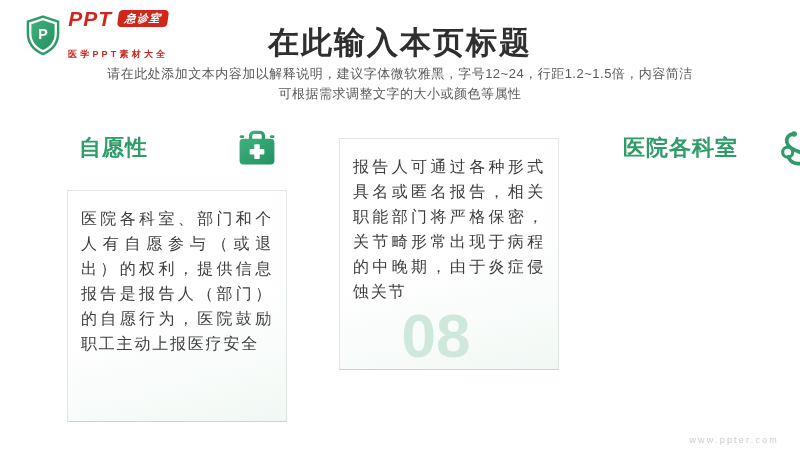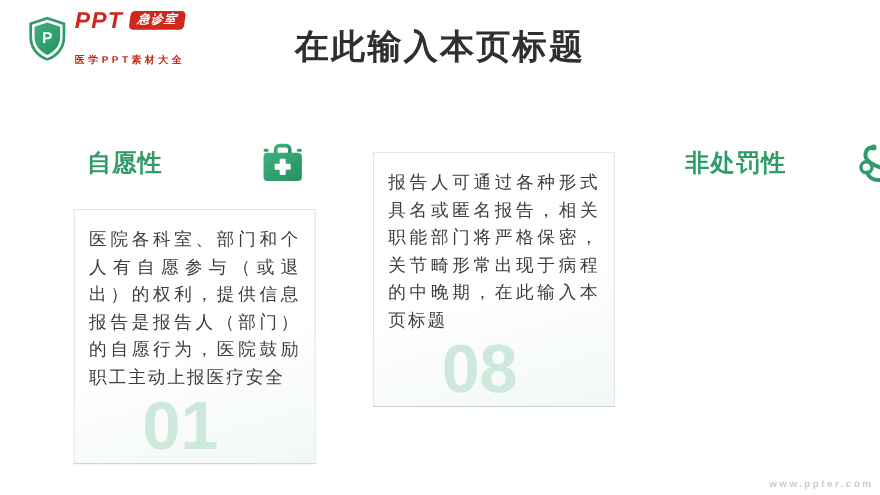--- a/index.html
+++ b/index.html
@@ -4,21 +4,21 @@
 <style>
   html,body{margin:0;padding:0;background:#888;}
   .slide{
     position:relative;width:800px;height:450px;background:#ffffff;overflow:hidden;
     font-family:"Liberation Sans","DejaVu Sans",sans-serif;
   }
   
   .logo{position:absolute;left:26px;top:8px;display:flex;align-items:center;gap:8px;}
   .logo-shield{width:34px;height:40px;flex:0 0 auto;}
   .logo-texts{display:flex;flex-direction:column;}
-  .logo-row{display:flex;align-items:center;gap:6px;}
+  .logo-row{display:flex;align-items:center;gap:6px;justify-content:center;}
   .logo-ppt{font-size:21px;font-weight:900;font-style:italic;color:#D0271C;letter-spacing:1px;line-height:1;}
   .logo-badge{background:#D0271C;color:#fff;font-size:11px;font-weight:800;font-style:italic;
     padding:2px 7px;border-radius:4px;transform:skewX(-8deg);letter-spacing:1px;line-height:1.2;}
   .logo-sub{font-size:9px;color:#C5281E;font-weight:700;letter-spacing:3.2px;margin-top:19px;}
   
   .title{position:absolute;top:22px;left:0;right:0;text-align:center;
     font-size:31px;font-weight:800;color:#2F2F2F;letter-spacing:2px;}
   .subtitle{position:absolute;top:64px;left:55px;right:55px;text-align:center;
     font-size:13px;color:#595959;line-height:1.55;letter-spacing:.5px;}
   
@@ -29,22 +29,22 @@
   .col-heading{font-size:22px;font-weight:800;letter-spacing:1px;color:#2E9B68;}
   .col-icon{width:44px;height:44px;}
   .card{position:relative;height:232px;margin-top:16px;box-sizing:border-box;
     border:1px solid #E1E7E3;border-bottom-color:#CBD3CE;
     background:linear-gradient(165deg,#ffffff 52%,#f1f8f4 100%);
     padding:15px 13px 0 13px;}
   .card-body{font-size:16px;color:#3D3D3D;line-height:25px;letter-spacing:1.8px;text-align:justify;}
   .card-number{position:absolute;bottom:2px;left:0;right:0;text-align:center;
     font-size:62px;font-weight:800;line-height:1;color:#CEE8DB;transform:translateX(-13px);}
   
-  .watermark{position:absolute;right:6px;bottom:5px;font-size:9px;letter-spacing:2.2px;
-    color:#C9CDCA;font-weight:700;}
+  .watermark{position:absolute;right:21px;bottom:5px;font-size:9px;letter-spacing:2.2px;
+    color:#C9CDCA;font-weight:400;}
 </style>
 </head>
 <body>
 
 <div class="slide">
 
   <svg width="0" height="0" style="position:absolute" aria-hidden="true">
     <defs>
       <linearGradient id="gg" x1="0" y1="0" x2="1" y2="1">
         <stop offset="0" stop-color="#3FB07E"></stop>
@@ -62,51 +62,54 @@
     <div class="logo-texts">
       <div class="logo-row">
         <span class="logo-ppt">PPT</span>
         <span class="logo-badge">急诊室</span>
       </div>
       <span class="logo-sub">医学PPT素材大全</span>
     </div>
   </div>
 
   <div class="title">在此输入本页标题</div>
+  <div class="subtitle">
+    <div>请在此处添加文本内容加以解释说明，建议字体微软雅黑，字号12~24，行距1.2~1.5倍，内容简洁</div>
+    <div>可根据需求调整文字的大小或颜色等属性</div>
+  </div>
 
   <div class="columns">
 
     <div class="col">
       <div class="col-header">
         <span class="col-heading">自愿性</span>
         <svg class="col-icon" viewBox="0 0 48 48">
           <rect x="5" y="10" width="5" height="3" rx="1.5" fill="url(#gg)"></rect>
           <rect x="38" y="10" width="5" height="3" rx="1.5" fill="url(#gg)"></rect>
           <path d="M17 15 V10.5 a3.5 3.5 0 0 1 3.5-3.5 h7 a3.5 3.5 0 0 1 3.5 3.5 V15" fill="none" stroke="url(#gg)" stroke-width="3.6"></path>
           <rect x="5" y="14" width="38" height="28" rx="4" fill="url(#gg)"></rect>
           <rect x="21" y="20" width="6" height="16" rx="1" fill="#ffffff"></rect>
           <rect x="16" y="25" width="16" height="6" rx="1" fill="#ffffff"></rect>
         </svg>
       </div>
       <div class="card">
         <div class="card-body">医院各科室、部门和个人有自愿参与（或退出）的权利，提供信息报告是报告人（部门）的自愿行为，医院鼓励职工主动上报医疗安全</div>
-        <div class="card-number">01</div>
       </div>
     </div>
 
     <div class="col">
       <div class="card">
-        <div class="card-body">报告人可通过各种形式具名或匿名报告，相关职能部门将严格保密，关节畸形常出现于病程的中晚期，在此输入本页标题</div>
+        <div class="card-body">报告人可通过各种形式具名或匿名报告，相关职能部门将严格保密，关节畸形常出现于病程的中晚期，由于炎症侵蚀关节</div>
         <div class="card-number">08</div>
       </div>
     </div>
 
     <div class="col">
       <div class="col-header">
-        <span class="col-heading">非处罚性</span>
+        <span class="col-heading">医院各科室</span>
         <svg class="col-icon" viewBox="0 0 48 48">
           <g fill="none" stroke="#2E9B68" stroke-width="4" stroke-linecap="round">
             <path d="M31 5 C38 2 44 8 42 15 C40 21 33 24 27 27"></path>
             <path d="M17 9 C11 8 7 13 9 19 C11 24 18 27 24 29"></path>
             <path d="M27 27 C32 33 30 40 23 41 C16.5 41.8 11.5 38.5 10.5 33.5"></path>
           </g>
           <circle cx="9.5" cy="28.5" r="5.5" fill="none" stroke="#2E9B68" stroke-width="3.4"></circle>
           <circle cx="31.5" cy="4.8" r="3" fill="#2E9B68"></circle>
           <circle cx="16.5" cy="8.8" r="3" fill="#2E9B68"></circle>
         </svg>

